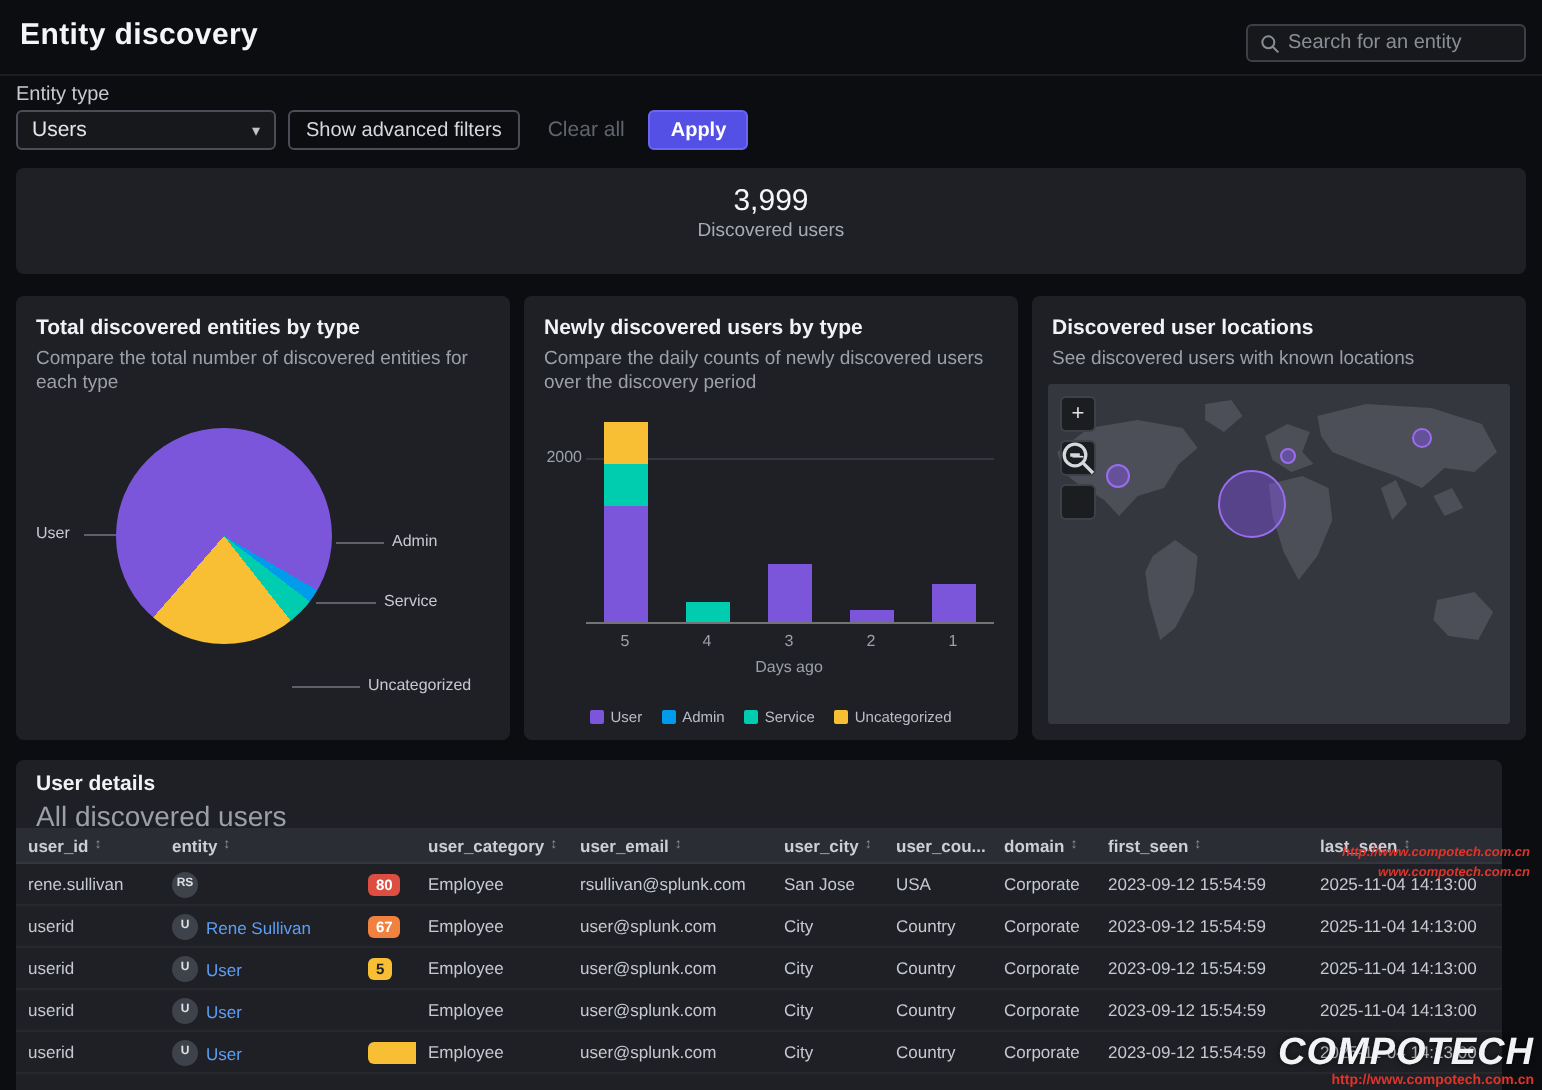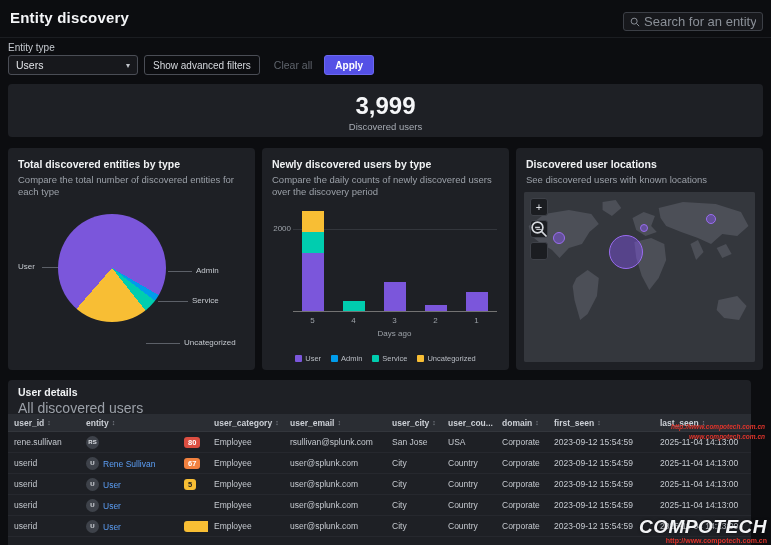--- a/index.html
+++ b/index.html
@@ -3,36 +3,36 @@
 <meta charset="utf-8">
 <style>
   * { box-sizing: border-box; margin: 0; padding: 0; }
   body { background:#0C0D10; font-family:"Liberation Sans", sans-serif; }
   .page { position:relative; width:771px; height:545px; background:#0C0D10; color:#E8EAED; overflow:hidden; }
 
   
   .app-header { position:absolute; top:0; left:0; right:0; height:38px; border-bottom:1px solid #1B1D21; }
   .page-title { position:absolute; left:10px; top:9px; font-size:15px; font-weight:700; color:#F4F5F7; letter-spacing:.2px; }
   .search-box { position:absolute; right:8px; top:12px; width:140px; height:19px; background:#17181C; border:1px solid #3C3F46; border-radius:3px; display:flex; align-items:center; gap:4px; padding:0 6px; }
-  .search-box input { flex:1; background:transparent; border:none; outline:none; color:#D5D8DD; font-size:13px; font-family:"Liberation Sans", sans-serif; min-width:0; }
+  .search-box input { flex:1; background:transparent; border:none; outline:none; color:#D5D8DD; font-size:10px; font-family:"Liberation Sans", sans-serif; min-width:0; }
   .search-box input::placeholder { color:#8A8F97; }
 
   
   .filter-label { position:absolute; left:8px; top:42px; font-size:10px; color:#C6CAD0; }
   .controls { position:absolute; left:8px; top:55px; display:flex; align-items:center; gap:6px; }
   .select { width:130px; height:20px; background:#17181C; border:1px solid #4A4D55; border-radius:3px; display:flex; align-items:center; justify-content:space-between; padding:0 7px; font-size:10.5px; color:#E4E6EA; cursor:pointer; }
   .select .caret { font-size:8px; color:#C1C5CB; }
   .btn { height:20px; border-radius:3px; font-size:10px; font-family:"Liberation Sans", sans-serif; cursor:pointer; }
   .btn.ghost { background:transparent; border:1px solid #4A4D55; color:#D6D9DE; padding:0 8px; }
   .clear-all { font-size:10.5px; color:#5F646C; margin-left:8px; cursor:pointer; }
   .btn.primary { background:#5450E6; border:1px solid #6B67F0; color:#FFFFFF; padding:0 10px; margin-left:6px; font-weight:600; }
 
   
   .stat-panel { position:absolute; left:8px; right:8px; top:84px; height:53px; background:#1E2025; border-radius:4px; text-align:center; }
-  .stat-value { margin-top:8px; font-size:24px; font-weight:700; color:#F5F6F8; }
+  .stat-value { margin-top:8px; font-size:15px; font-weight:400; color:#F5F6F8; }
   .stat-label { margin-top:1px; font-size:9.5px; color:#A7ACB4; }
 
   
   .panels-row { position:absolute; left:8px; right:8px; top:148px; height:222px; display:flex; gap:7px; }
   .panel { flex:1; background:#1E2025; border-radius:4px; position:relative; padding:10px; overflow:hidden; }
   .panel-title { font-size:10.5px; font-weight:700; color:#F0F2F4; }
   .panel-sub { margin-top:4px; font-size:9.5px; line-height:1.3; color:#9BA0A8; max-width:222px; }
 
   
   .pie { position:absolute; left:50px; top:66px; width:108px; height:108px; border-radius:50%; cursor:pointer; }

